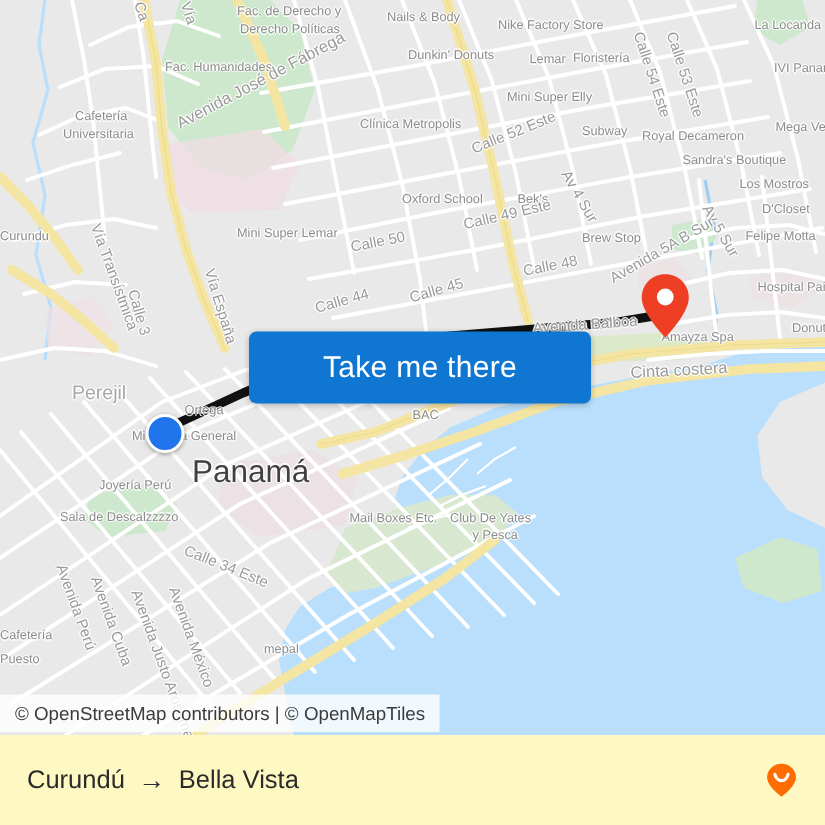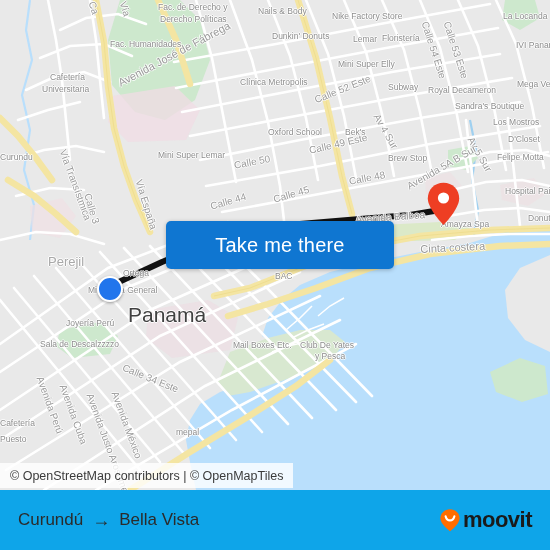--- a/index.html
+++ b/index.html
@@ -53,21 +53,21 @@
   #attribution{
     position:absolute;left:0;top:463px;height:25px;
     background:rgba(255,255,255,.80);
     display:flex;align-items:center;padding:0 10px;
     font-size:12.5px;color:#3b3b3b;
   }
 
   
   #footer{
     position:absolute;left:0;top:490px;width:550px;height:60px;
-    background:#0ea5e9;display:flex;align-items:center;
+    background:#fef9c3;display:flex;align-items:center;
     justify-content:space-between;padding:0 18px;box-sizing:border-box;
   }
   #route-summary{display:flex;align-items:center;gap:9px;font-size:17px;color:#2b2b2b;}
   #route-arrow{font-size:18px;color:#2b2b2b;line-height:1;}
   #moovit-logo{display:flex;align-items:center;gap:2px;}
   #moovit-wordmark{font-size:22px;font-weight:bold;color:#1a1a1a;letter-spacing:-.5px;}
 </style>
 </head>
 <body>
 
@@ -285,16 +285,15 @@
     <div id="route-summary">
       <span>Curundú</span>
       <span id="route-arrow">→</span>
       <span>Bella Vista</span>
     </div>
     <div id="moovit-logo">
       <svg width="22" height="24" viewBox="0 0 22 24">
         <path d="M11,1.2 C5.6,1.2 1.4,5.2 1.4,10.2 C1.4,16.4 11,23.2 11,23.2 C11,23.2 20.6,16.4 20.6,10.2 C20.6,5.2 16.4,1.2 11,1.2 Z" fill="#ff6d00"></path>
         <path d="M6.6,8.2 C6.6,8.2 7.6,12.4 11,12.4 C14.4,12.4 15.4,8.2 15.4,8.2" stroke="#ffffff" stroke-width="2.1" fill="none" stroke-linecap="round"></path>
       </svg>
-      <span id="moovit-wordmark">moovit</span>
     </div>
   </div>
 </div>
 
 </body></html>

